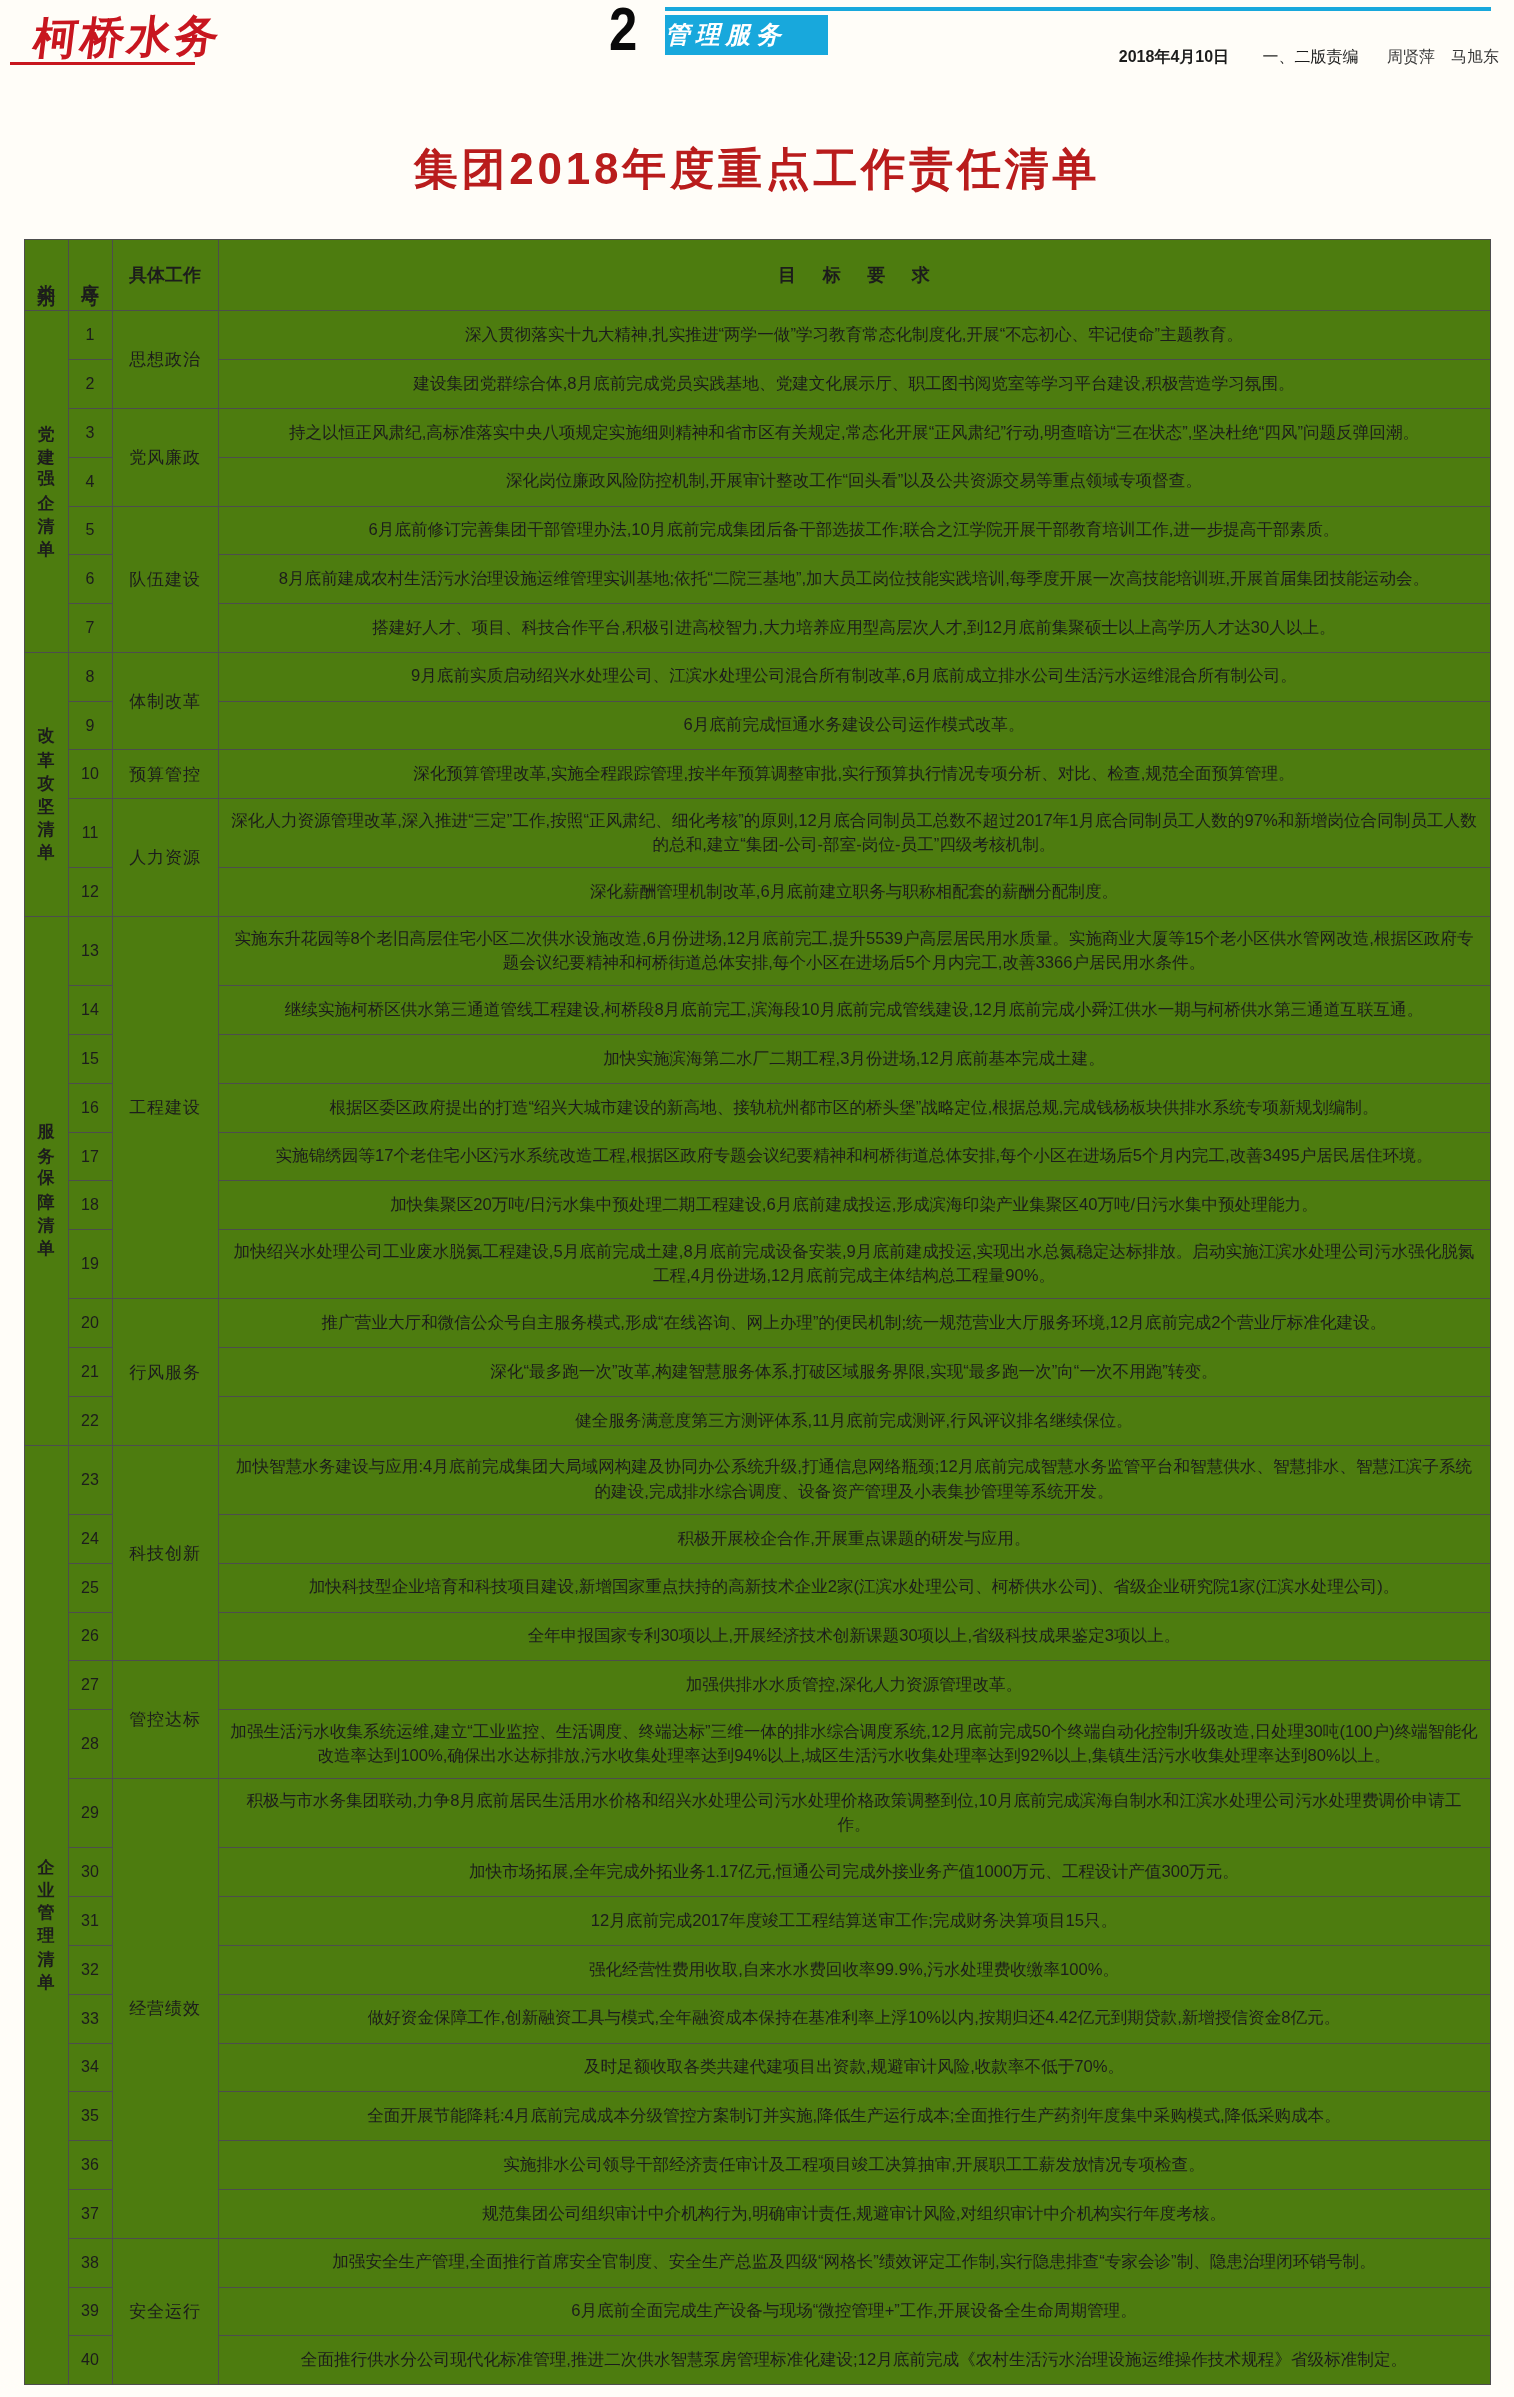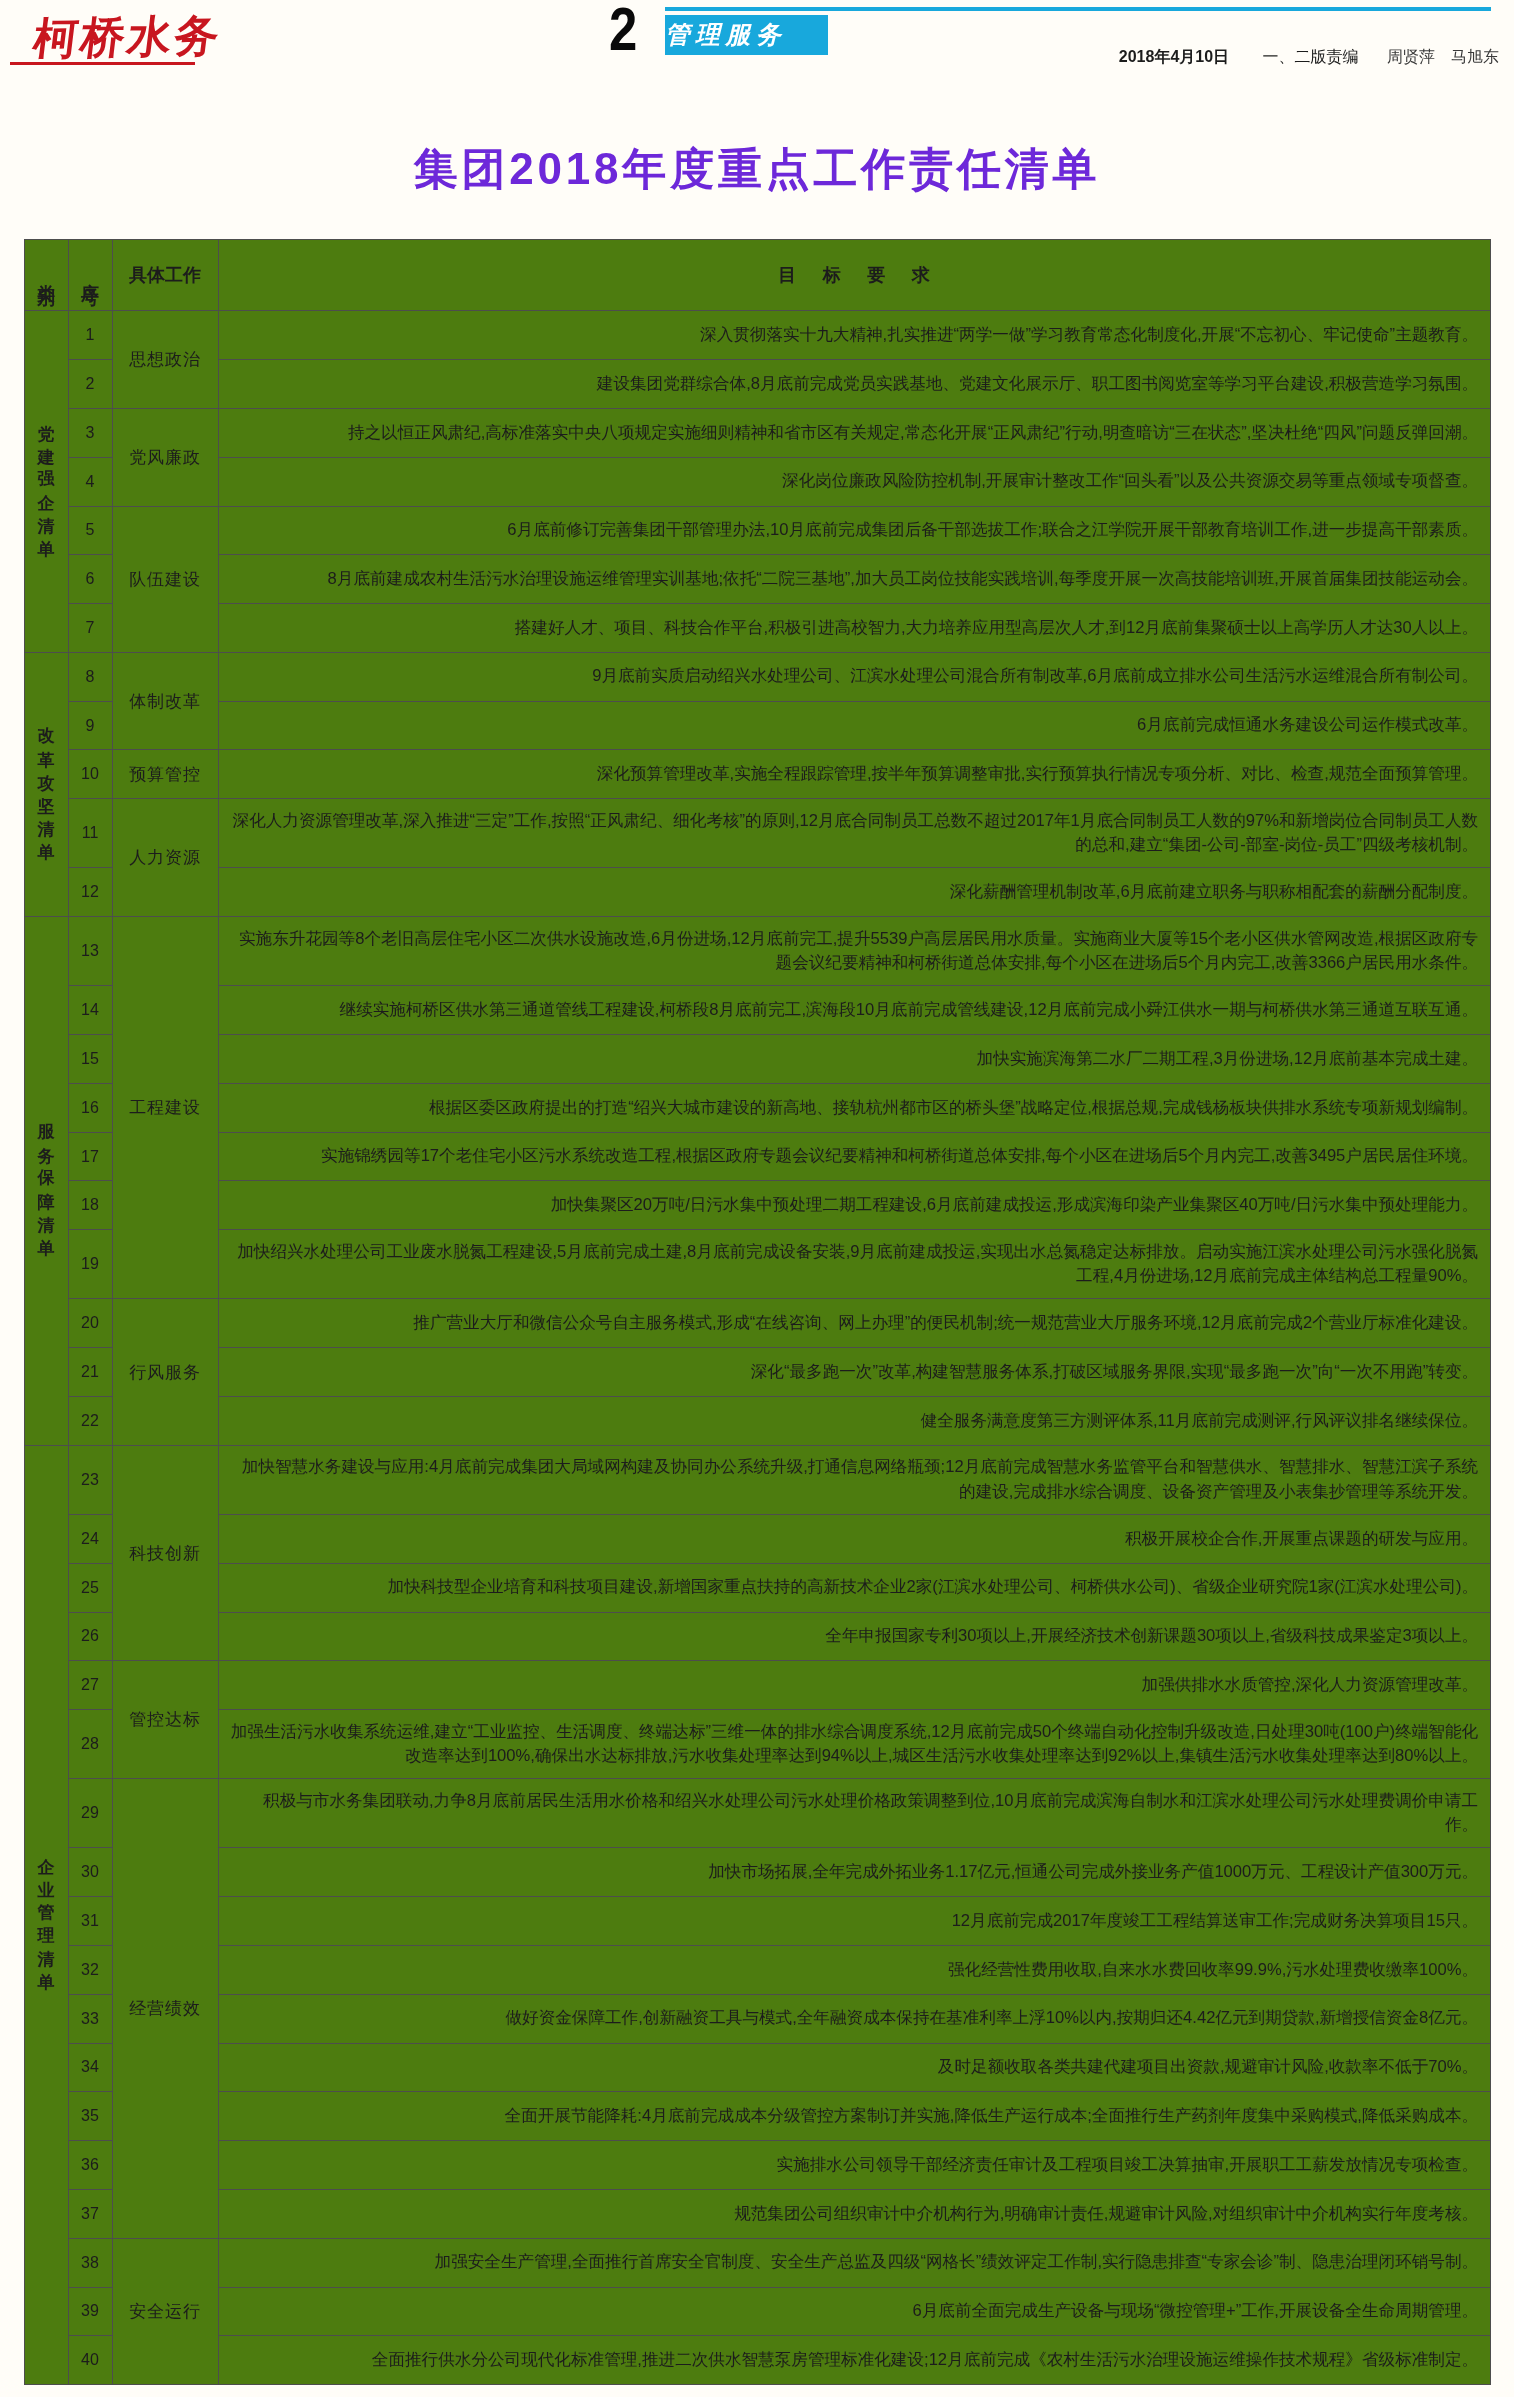--- a/index.html
+++ b/index.html
@@ -31,35 +31,35 @@
     font-size:24.6px; line-height:40px; letter-spacing:5.7px;
   }
   .dateline { position:absolute; right:15px; top:47px; font-size:16px; white-space:nowrap; }
   .dateline .d   { font-weight:bold; }
   .dateline .lbl { font-weight:normal; margin-left:29px; }
   .dateline .names { margin-left:24px; color:#3a3a3a; font-family:Liberation Mono, monospace; }
 
   
   .page-title {
     margin:53px 0 40px; text-align:center;
-    font-size:44px; font-weight:900; color:#6d28d9; letter-spacing:3.8px;
+    font-size:44px; font-weight:900; color:#b91c1c; letter-spacing:3.8px;
   }
 
   
   table.sheet {
     width:1467px; margin:0 auto; border-collapse:collapse; table-layout:fixed;
     background:#4d7c0f; border:1.9px solid #2b2b2b;
   }
   .sheet th, .sheet td { border:0.9px solid #4d4d4d; vertical-align:middle; }
   .sheet th { font-size:18px; font-weight:bold; padding:5.7px 1.9px; height:59px; text-align:center; }
   .sheet th.target-h { letter-spacing:26.5px; text-indent:26.5px; }
   td.no     { text-align:center; font-size:16px; height:44px; padding:1.9px; }
   td.work   { text-align:center; font-size:17px; padding:1.9px; letter-spacing:0.9px; }
   td.cat    { text-align:center; padding:1.9px; }
-  td.target { font-size:16.6px; line-height:24.6px; padding:9.5px 11.4px; text-align:right; }
+  td.target { font-size:16.6px; line-height:24.6px; padding:9.5px 11.4px; text-align:center; }
   .vtext { writing-mode:vertical-lr; text-orientation:upright; display:inline-block; }
   th .vtext { letter-spacing:5.7px; }
   td.cat .vtext { font-size:17px; font-weight:bold; letter-spacing:23px; }
 </style>
 </head>
 <body>
 
 <div class="masthead">
   <div class="logo">柯桥水务</div>
   <div class="logo-bar"></div>

